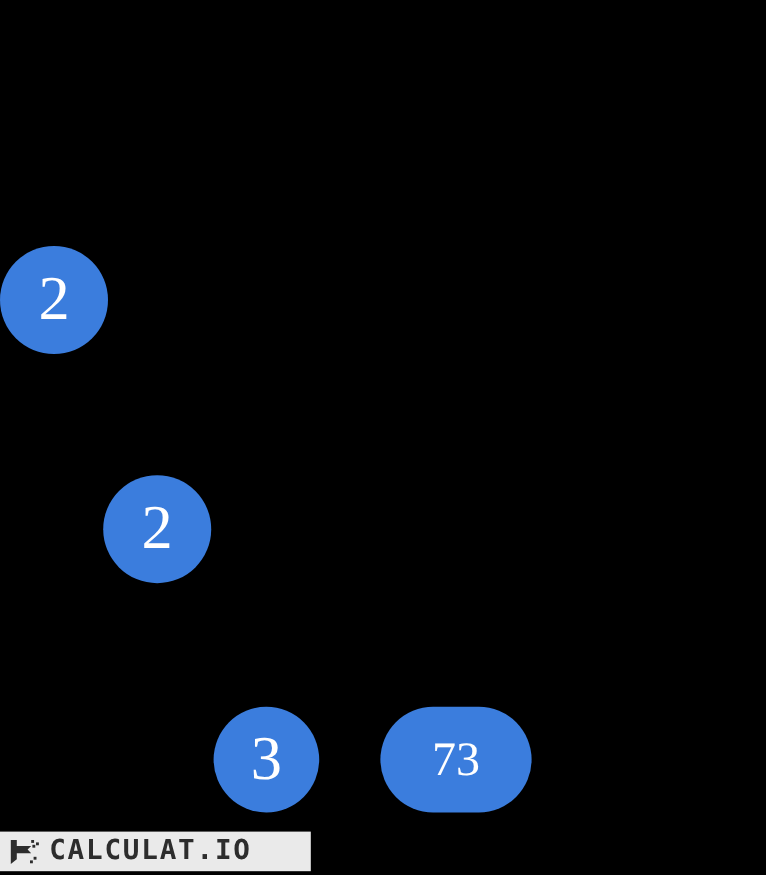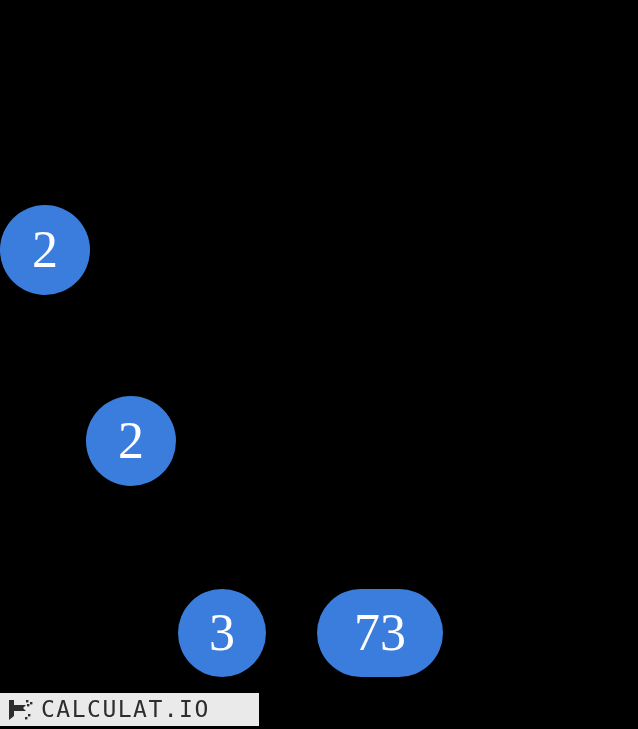--- a/index.html
+++ b/index.html
@@ -59,21 +59,21 @@
     box-sizing: border-box;
   }
   #logo-mark {
     width: 30px;
     height: 26px;
     flex: 0 0 auto;
   }
   #logo-text {
     font-family: "DejaVu Sans Mono", "Liberation Mono", monospace;
     font-size: 23px;
-    font-weight: 400;
+    font-weight: 700;
     letter-spacing: 1.5px;
     color: #2d2d2d;
     line-height: 1;
     white-space: nowrap;
   }
 </style>
 </head>
 <body>
 
 <div id="canvas">
@@ -87,21 +87,21 @@
       <div class="edge" style="left: 470px; top: 441px; width: 212.047px; transform: rotate(115.115deg); background: rgb(0, 0, 0);"></div>
     </div>
 
   <div id="nodes">
       <div class="node pill hidden-node" style="width: 130px; height: 88px; left: 235px; top: 16px; font-size: 52px;">876</div>
       <div class="node circle" style="width: 90px; height: 90px; left: 0px; top: 205px; font-size: 52px; background: rgb(59, 125, 221); color: rgb(255, 255, 255);">2</div>
       <div class="node pill hidden-node" style="width: 130px; height: 88px; left: 325px; top: 206px; font-size: 52px;">438</div>
       <div class="node circle" style="width: 90px; height: 90px; left: 86px; top: 396px; font-size: 52px; background: rgb(59, 125, 221); color: rgb(255, 255, 255);">2</div>
       <div class="node pill hidden-node" style="width: 130px; height: 88px; left: 405px; top: 397px; font-size: 52px;">219</div>
       <div class="node circle" style="width: 88px; height: 88px; left: 178px; top: 589px; font-size: 52px; background: rgb(59, 125, 221); color: rgb(255, 255, 255);">3</div>
-      <div class="node pill" style="width: 126px; height: 88px; left: 317px; top: 589px; font-size: 52px; background: rgb(59, 125, 221); color: rgb(255, 255, 255);">73</div>
+      <div class="node pill" style="width: 126px; height: 88px; left: 317px; top: 589px; font-size: 40px; background: rgb(59, 125, 221); color: rgb(255, 255, 255);">73</div>
     </div>
 
   <div id="logo">
     <span id="logo-mark">
       <svg viewBox="0 0 30 26" width="30" height="26" aria-hidden="true">
         <path d="M4 3 L4 23 L9 19 L9 14 L21 14 L18 11 L21 8 L9 8 L9 3 Z" fill="#2d2d2d"></path>
         <rect x="21" y="3" width="2.4" height="2.4" fill="#2d2d2d"></rect>
         <rect x="25" y="5" width="2.4" height="2.4" fill="#2d2d2d"></rect>
         <rect x="22" y="7" width="2.4" height="2.4" fill="#2d2d2d"></rect>
         <rect x="23" y="17" width="2.4" height="2.4" fill="#2d2d2d"></rect>

